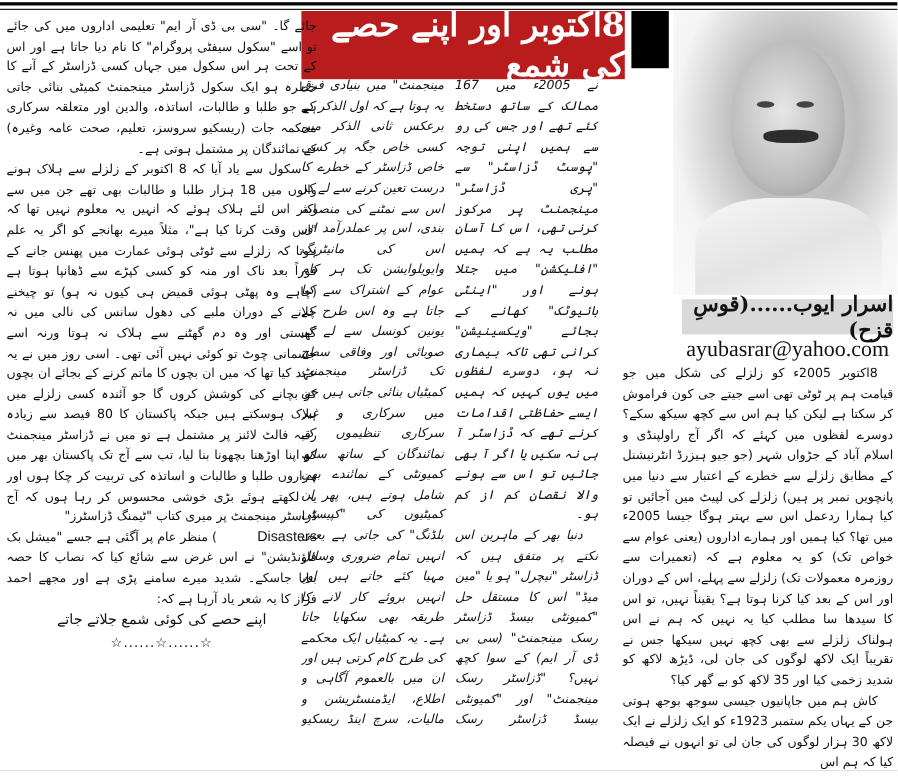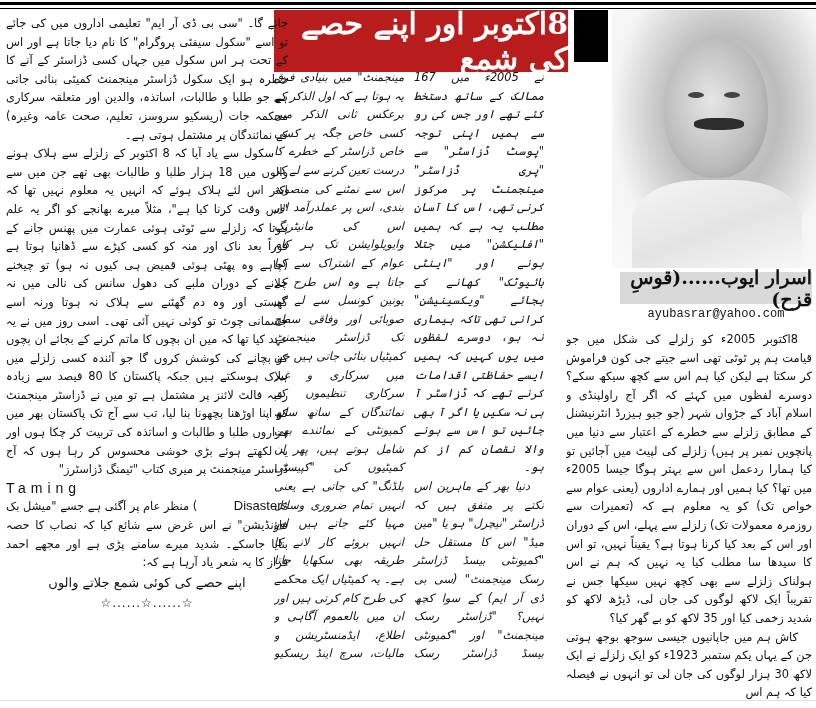--- a/index.html
+++ b/index.html
@@ -52,21 +52,21 @@
 
   .author-name-box {
     position: absolute; left: 620px; top: 272px; width: 192px; height: 32px;
     background: #d9d9d9;
     direction: rtl;
     display: flex; align-items: center; justify-content: center;
     font-family: "DejaVu Serif", serif; font-size: 19px; font-weight: bold; color: #111;
   }
   .author-email {
     position: absolute; left: 620px; top: 307px; width: 192px; height: 18px;
-    text-align: center; font-family: Liberation Mono, monospace; font-size: 12px; color: #111;
+    text-align: center; font-family: Liberation Serif, serif; font-size: 20px; color: #111;
   }
 
   .black-box { position: absolute; left: 574px; top: 10px; width: 34px; height: 52px; background: #000; }
 
   
   .c1 { left: 6px;   top: 14px;  width: 282px; height: 666px; }
 
   .couplet {
     text-align: center; direction: rtl;
     font-family: "DejaVu Serif", serif; font-size: 13px; line-height: 22px;
@@ -114,23 +114,22 @@
 <div class="col" style="left:274px; top:68px; width:270px; height:612px; column-count:2; column-gap:10px; column-fill:auto;font-style:italic;">
   <p>نے 2005ء میں 167 ممالک کے ساتھ دستخط کئے تھے اور جس کی رو سے ہمیں اپنی توجہ "پوسٹ ڈزاسٹر" سے "پری ڈزاسٹر" مینجمنٹ پر مرکوز کرنی تھی، اس کا آسان مطلب یہ ہے کہ ہمیں "افلیکشن" میں جتلا ہونے اور "اینٹی بائیوٹک" کھانے کے بجائے "ویکسینیشن" کرانی تھی تاکہ بیماری نہ ہو، دوسرے لفظوں میں یوں کہیں کہ ہمیں ایسے حفاظتی اقدامات کرنے تھے کہ ڈزاسٹر آ ہی نہ سکیں یا اگر آ بھی جائیں تو اس سے ہونے والا نقصان کم از کم ہو۔</p>
   <p class="indent">دنیا بھر کے ماہرین اس نکتے پر متفق ہیں کہ ڈزاسٹر "نیچرل" ہو یا "مین میڈ" اس کا مستقل حل "کمیونٹی بیسڈ ڈزاسٹر رسک مینجمنٹ" (سی بی ڈی آر ایم) کے سوا کچھ نہیں؟ "ڈزاسٹر رسک مینجمنٹ" اور "کمیونٹی بیسڈ ڈزاسٹر رسک مینجمنٹ" میں بنیادی فرق یہ ہوتا ہے کہ اول الذکر کے برعکس ثانی الذکر میں کسی خاص جگہ پر کسی خاص ڈزاسٹر کے خطرے کا درست تعین کرنے سے لے کر اس سے نمٹنے کی منصوبہ بندی، اس پر عملدرآمد اور اس کی مانیٹرنگ وایویلوایشن تک ہر کام عوام کے اشتراک سے کیا جاتا ہے وہ اس طرح کے یونین کونسل سے لے کر صوبائی اور وفاقی سطح تک ڈزاسٹر مینجمنٹ کمیٹیاں بنائی جاتی ہیں جن میں سرکاری و غیر سرکاری تنظیموں کے نمائندگان کے ساتھ ساتھ کمیونٹی کے نمائندے بھی شامل ہوتے ہیں، پھر ان کمیٹیوں کی "کپیسٹی بلڈنگ" کی جاتی ہے یعنی انہیں تمام ضروری وسائل مہیا کئے جاتے ہیں اور انہیں بروئے کار لانے کا طریقہ بھی سکھایا جاتا ہے۔ یہ کمیٹیاں ایک محکمے کی طرح کام کرتی ہیں اور ان میں بالعموم آگاہی و اطلاع، ایڈمنسٹریشن و مالیات، سرچ اینڈ ریسکیو اور فرسٹ ایڈ کے شعبہ جات ہوتے ہیں ان کمیٹیوں کی "سٹرکچرل و نان سٹرکچرل" حکمت عملی تین طرح کی ہوتی ہے کہ کسی ڈزاسٹر سے پہلے، اس کے دوران اور اس کے بعد کیا کیا</p>
 </div>
 
 <div class="col" style="left:430px; top:68px; width:0; height:0;"></div>
 
 <div class="col c1">
   <p>جائے گا۔ "سی بی ڈی آر ایم" تعلیمی اداروں میں کی جائے تو اسے "سکول سیفٹی پروگرام" کا نام دیا جاتا ہے اور اس کے تحت ہر اس سکول میں جہاں کسی ڈزاسٹر کے آنے کا خطرہ ہو ایک سکول ڈزاسٹر مینجمنٹ کمیٹی بنائی جاتی ہے جو طلبا و طالبات، اساتذہ، والدین اور متعلقہ سرکاری محکمہ جات (ریسکیو سروسز، تعلیم، صحت عامہ وغیرہ) کے نمائندگان پر مشتمل ہوتی ہے۔</p>
   <p class="indent">سکول سے یاد آیا کہ 8 اکتوبر کے زلزلے سے ہلاک ہونے والوں میں 18 ہزار طلبا و طالبات بھی تھے جن میں سے اکثر اس لئے ہلاک ہوئے کہ انہیں یہ معلوم نہیں تھا کہ "اس وقت کرنا کیا ہے"، مثلاً میرے بھانجے کو اگر یہ علم ہوتا کہ زلزلے سے ٹوٹی ہوئی عمارت میں پھنس جانے کے فوراً بعد ناک اور منہ کو کسی کپڑے سے ڈھانپا ہوتا ہے (چاہے وہ پھٹی ہوئی قمیض ہی کیوں نہ ہو) تو چیخنے چلانے کے دوران ملبے کی دھول سانس کی نالی میں نہ گھستی اور وہ دم گھٹنے سے ہلاک نہ ہوتا ورنہ اسے جسمانی چوٹ تو کوئی نہیں آئی تھی۔ اسی روز میں نے یہ عہد کیا تھا کہ میں ان بچوں کا ماتم کرنے کے بجائے ان بچوں کو بچانے کی کوشش کروں گا جو آئندہ کسی زلزلے میں ہلاک ہوسکتے ہیں جبکہ پاکستان کا 80 فیصد سے زیادہ رقبہ فالٹ لائنز پر مشتمل ہے تو میں نے ڈزاسٹر مینجمنٹ کو اپنا اوڑھنا بچھونا بنا لیا، تب سے آج تک پاکستان بھر میں ہزاروں طلبا و طالبات و اساتذہ کی تربیت کر چکا ہوں اور یہ لکھتے ہوئے بڑی خوشی محسوس کر رہا ہوں کہ آج ڈزاسٹر مینجمنٹ پر میری کتاب "ٹیمنگ ڈزاسٹرز"</p>
-  <div class="taming-line"><span>Taming</span></div>
   <p><span class="latin">Disasters</span> <span>) منظر عام پر آگئی ہے جسے "میشل بک فاؤنڈیشن" نے اس غرض سے شائع کیا کہ نصاب کا حصہ بنایا جاسکے۔ شدید میرے سامنے پڑی ہے اور مجھے احمد فراز کا یہ شعر یاد آرہا ہے کہ:</span></p>
   <div class="couplet">
-    <div>اپنے حصے کی کوئی شمع جلاتے والوں</div>
+    <div>اپنے حصے کی کوئی شمع جلاتے جاتے</div>
   </div>
   <div class="stars">☆......☆......☆</div>
 </div>
 
 <div class="col" style="left:566px; top:68px; width:0;"></div>
 
 <div class="bottom-rule"></div>
 
 </body></html>

